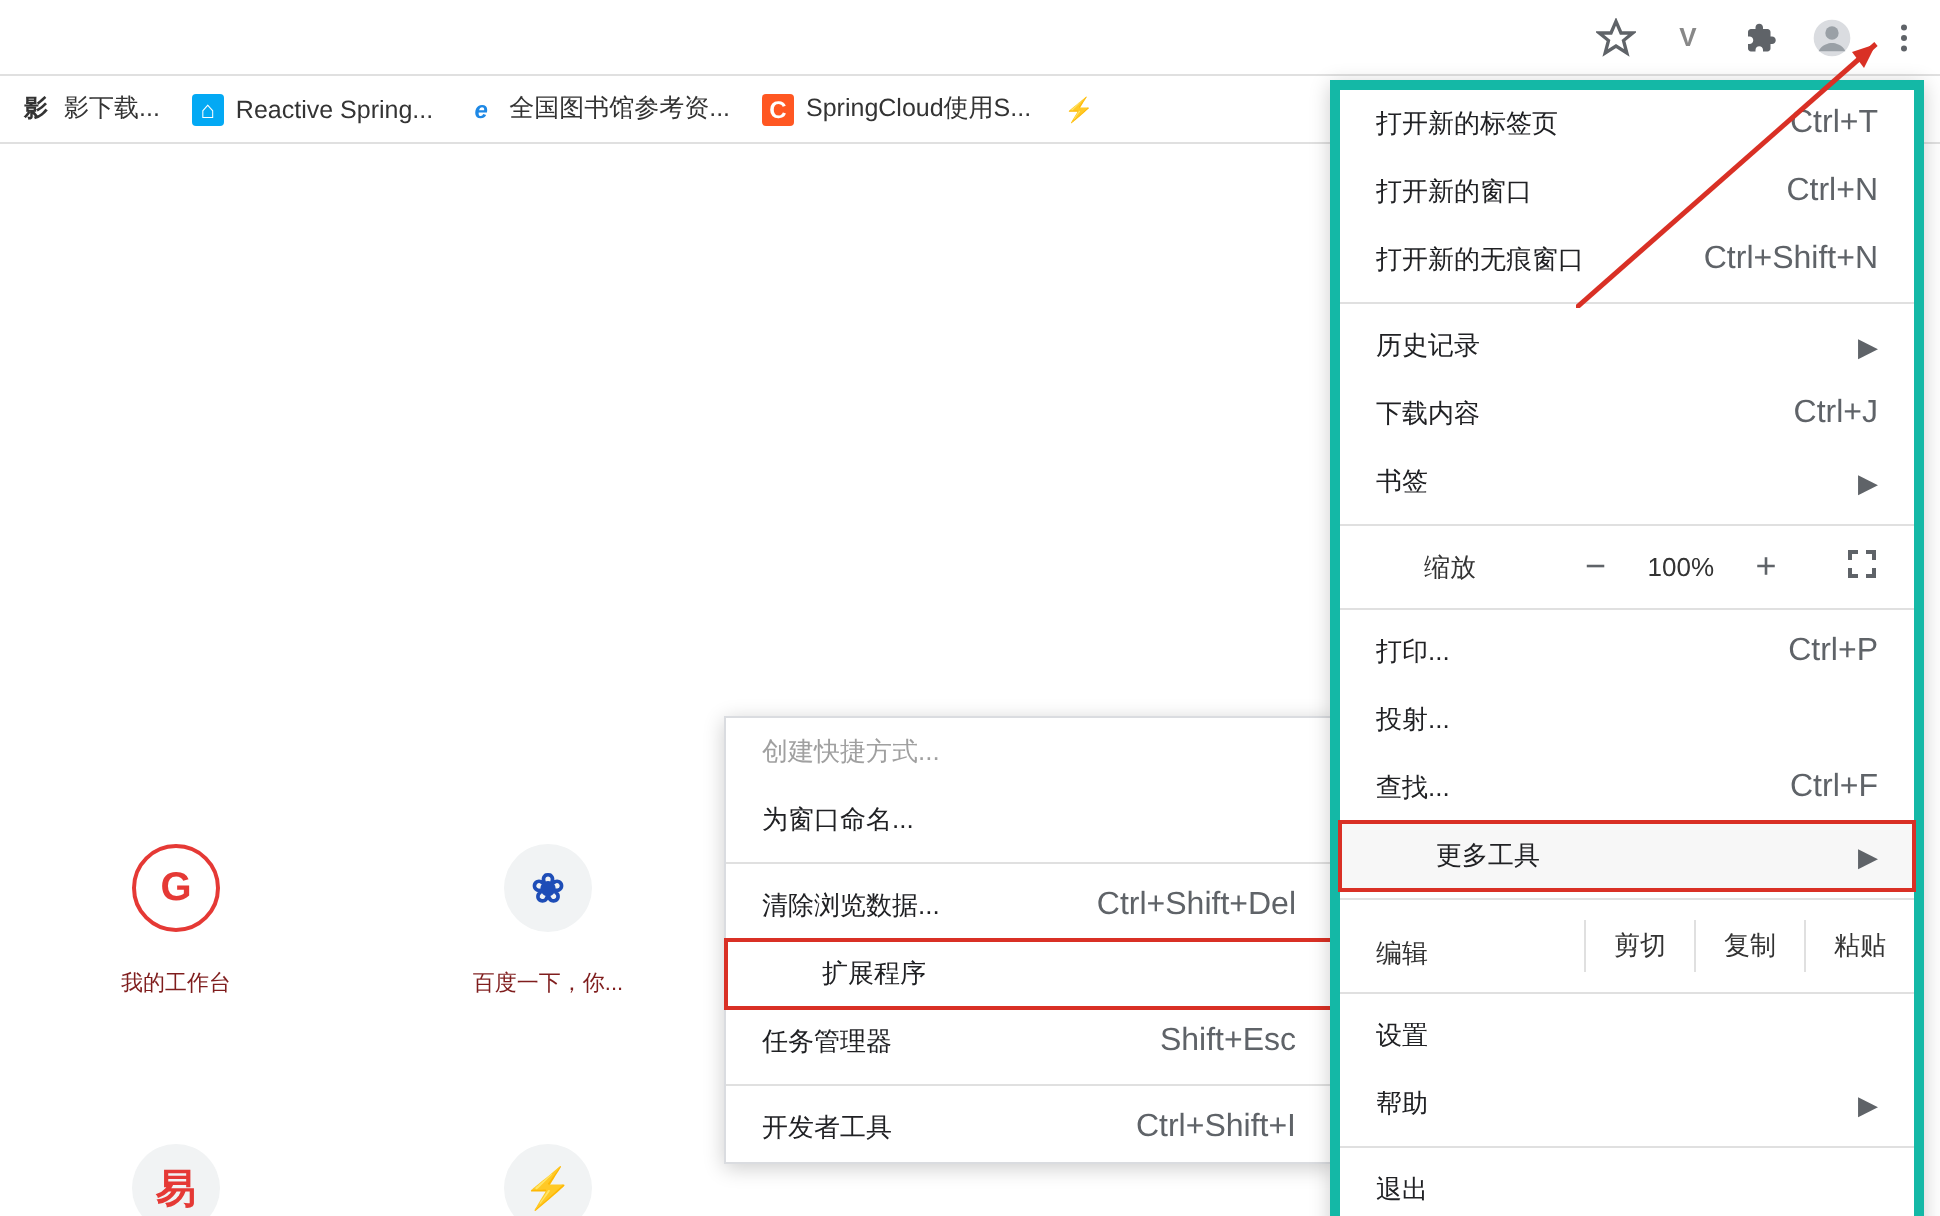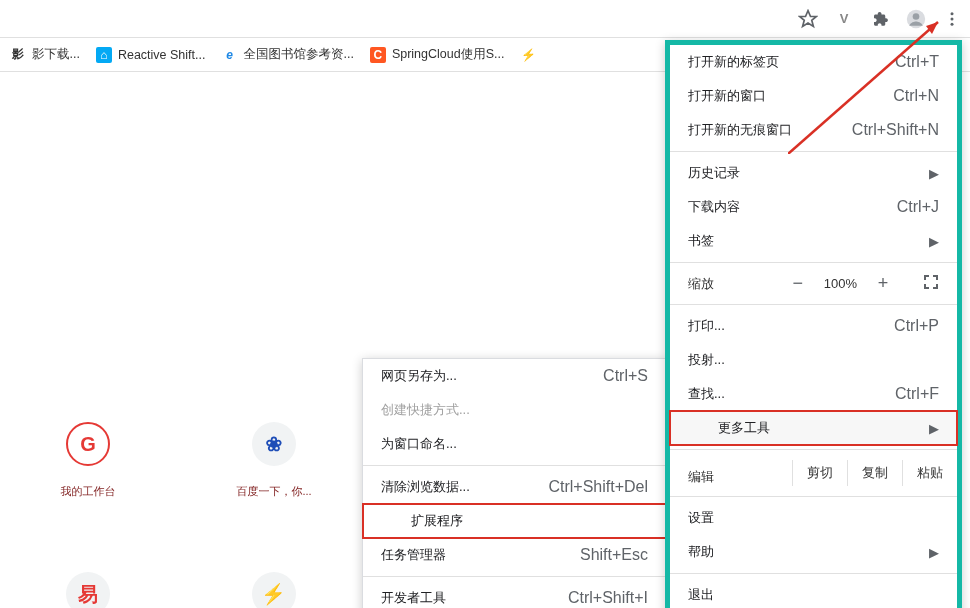--- a/index.html
+++ b/index.html
@@ -110,20 +110,21 @@
     .menu-sep { height: 1px; background: #e0e0e0; margin: 4px 0; }
     .menu-item.highlight {
       outline: 2px solid #d93025;
       outline-offset: -1px;
       background: #f7f7f7;
       padding-left: 48px;
     }
     .zoom-row {
       display: flex; align-items: center;
       padding: 6px 18px;
+      margin-left: 24px;
     }
     .zoom-row .label { flex: 1; }
     .zoom-controls { display:flex; align-items:center; gap:18px; }
     .zoom-btn { cursor:pointer; color:#5f6368; font-size:18px; width:16px; text-align:center; }
     .fullscreen-icon { margin-left: 14px; cursor:pointer; }
     .edit-row {
       display: flex; align-items:flex-end;
       padding: 6px 0 6px 18px;
     }
     .edit-row .label { flex:1; }
@@ -189,21 +190,21 @@
   </div>
 </div>
 
 <div class="bookmarks-bar">
   <div class="bookmark">
     <span class="favicon" style="background:#fff;color:#333;">影</span>
     <span>影下载...</span>
   </div>
   <div class="bookmark">
     <span class="favicon" style="background:#03a9f4;color:#fff;">⌂</span>
-    <span>Reactive Shift...</span>
+    <span>Reactive Spring...</span>
   </div>
   <div class="bookmark">
     <span class="favicon" style="color:#1e88e5;font-style:italic;">e</span>
     <span>全国图书馆参考资...</span>
   </div>
   <div class="bookmark">
     <span class="favicon" style="background:#ff5722;color:#fff;">C</span>
     <span>SpringCloud使用S...</span>
   </div>
   <div class="bookmark">
@@ -305,24 +306,20 @@
     <span>帮助</span>
     <span class="chevron">▶</span>
   </div>
   <div class="menu-sep"></div>
   <div class="menu-item">
     <span>退出</span>
   </div>
 </div>
 
 <div class="submenu">
-  <div class="menu-item">
-    <span>网页另存为...</span>
-    <span class="shortcut-key">Ctrl+S</span>
-  </div>
   <div class="menu-item disabled">
     <span>创建快捷方式...</span>
   </div>
   <div class="menu-item">
     <span>为窗口命名...</span>
   </div>
   <div class="menu-sep"></div>
   <div class="menu-item">
     <span>清除浏览数据...</span>
     <span class="shortcut-key">Ctrl+Shift+Del</span>

